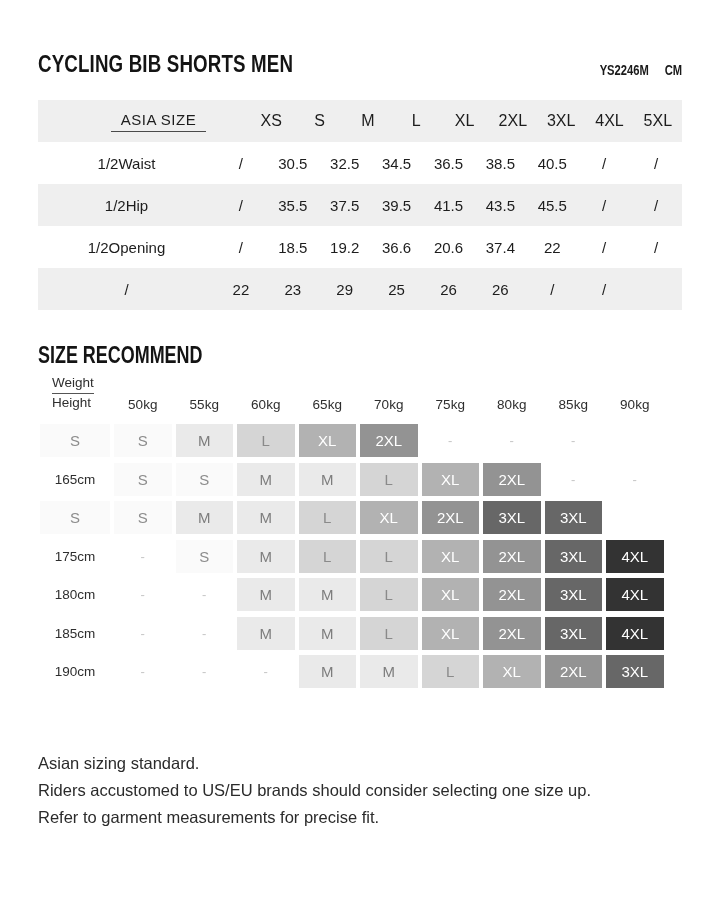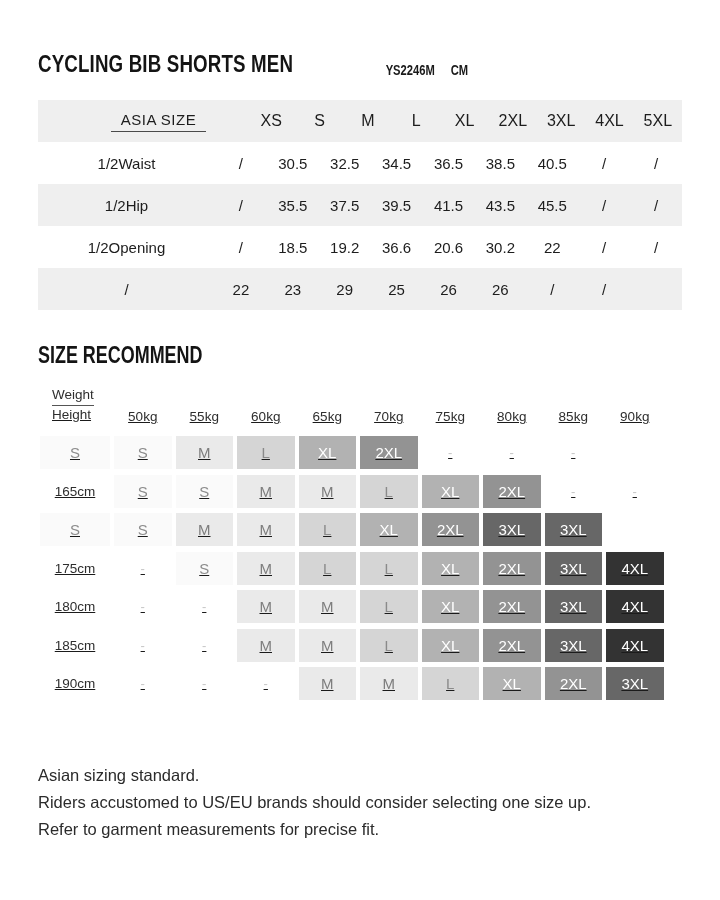--- a/index.html
+++ b/index.html
@@ -10,21 +10,21 @@
     font-family: "Liberation Sans", sans-serif;
     overflow: hidden;
   }
   .page { width: 720px; height: 900px; padding: 50px 38px 0 38px; }
 
   
   .cond { display: inline-block; transform: scaleX(0.78); transform-origin: 0 60%; white-space: nowrap; }
   .cond-right { display: inline-block; transform: scaleX(0.80); transform-origin: 100% 60%; white-space: nowrap; }
 
   
-  .hdr { display: flex; align-items: flex-end; height: 28px; margin-bottom: 22px; }
+  .hdr { display: flex; justify-content: space-between; align-items: flex-end; height: 28px; margin-bottom: 22px; }
   .hdr-title { font-size: 24px; font-weight: bold; letter-spacing: 0.2px; color: #141414; }
   .hdr-code { font-size: 14px; font-weight: bold; color: #1a1a1a; }
   .hdr-code .unit { margin-left: 16px; }
 
   
   .size-table { width: 644px; }
   .st-row {
     display: grid;
     grid-template-columns: 177px repeat(9, 1fr);
     height: 42px;
@@ -39,21 +39,21 @@
     display: inline-block; padding: 0 10px 3px 10px;
     border-bottom: 1.5px solid #4a4a4a;
     font-size: 15px; letter-spacing: 0.5px; color: #1d1d1d;
   }
   .st-rowlabel { font-size: 15px; color: #1d1d1d; }
   .st-cell { color: #1d1d1d; }
 
   
   .sr-title { margin-top: 32px; font-size: 23px; font-weight: bold; color: #141414; height: 28px; }
 
-  .matrix { margin-top: 16px; width: 628px; text-decoration: underline; }
+  .matrix { margin-top: 4px; width: 628px; }
   .mx-grid { display: grid; grid-template-columns: 74px repeat(9, 61.5px); }
   .mx-axis { padding-left: 14px; line-height: 18px; font-size: 13.5px; color: #2e2e2e; }
   .mx-axis .w { display: inline-block; border-bottom: 1px solid #555; padding-bottom: 1px; }
   .mx-weights { align-items: end; padding-bottom: 2px; }
   .mx-weight { text-align: center; font-size: 13.5px; color: #2e2e2e; align-self: end; }
 
   .mx-rows { margin-top: 10px; }
   .mx-row { height: 38.5px; }
   .mx-height { text-align: center; font-size: 13.5px; color: #2e2e2e; line-height: 33px; }
   .mx-cell {
@@ -124,21 +124,21 @@
           <div class="st-cell">/</div>
           <div class="st-cell">/</div>
         </div>
         <div class="st-row">
           <div class="st-rowlabel">1/2Opening</div>
           <div class="st-cell">/</div>
           <div class="st-cell">18.5</div>
           <div class="st-cell">19.2</div>
           <div class="st-cell">36.6</div>
           <div class="st-cell">20.6</div>
-          <div class="st-cell">30.2</div>
+          <div class="st-cell">37.4</div>
           <div class="st-cell">22</div>
           <div class="st-cell">/</div>
           <div class="st-cell">/</div>
         </div>
         <div class="st-row shaded">
           <div class="st-cell">/</div>
           <div class="st-cell">22</div>
           <div class="st-cell">23</div>
           <div class="st-cell">29</div>
           <div class="st-cell">25</div>

